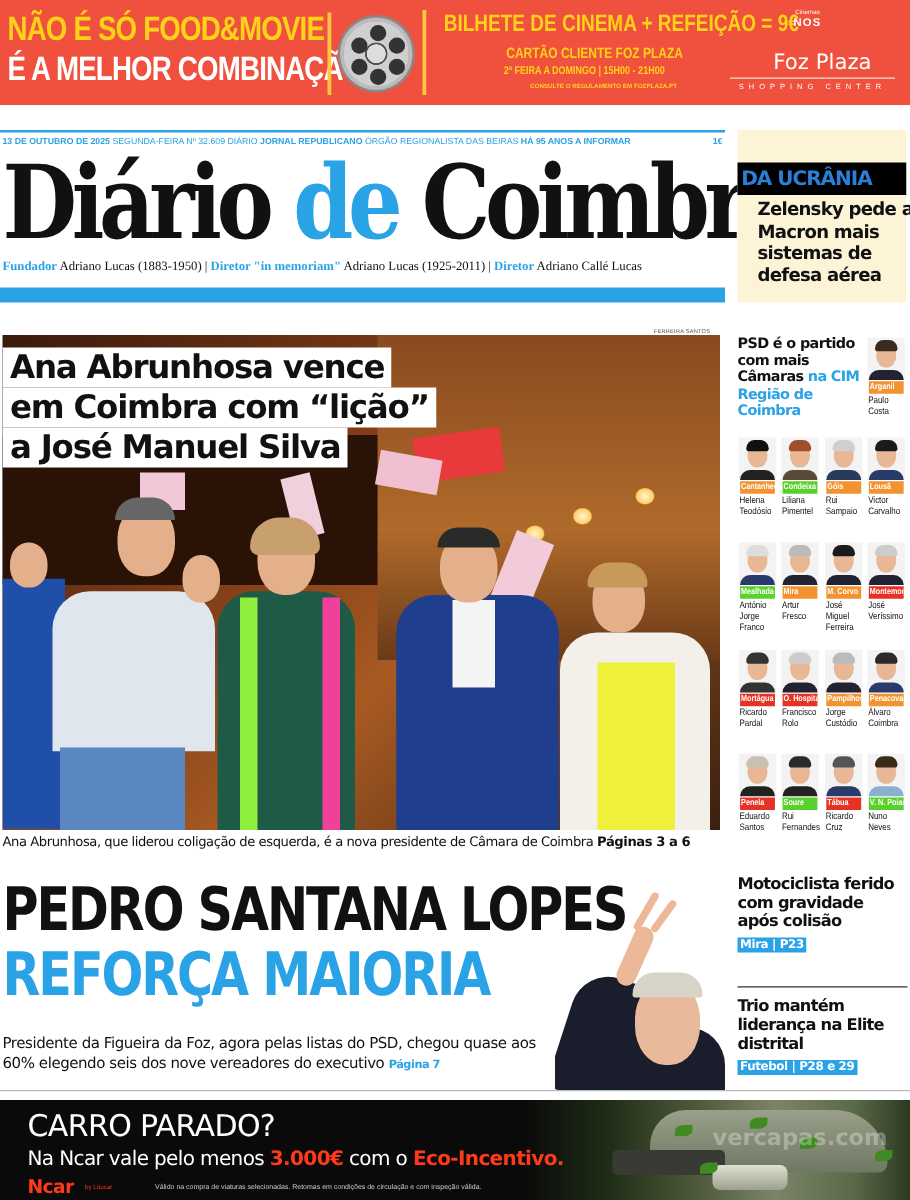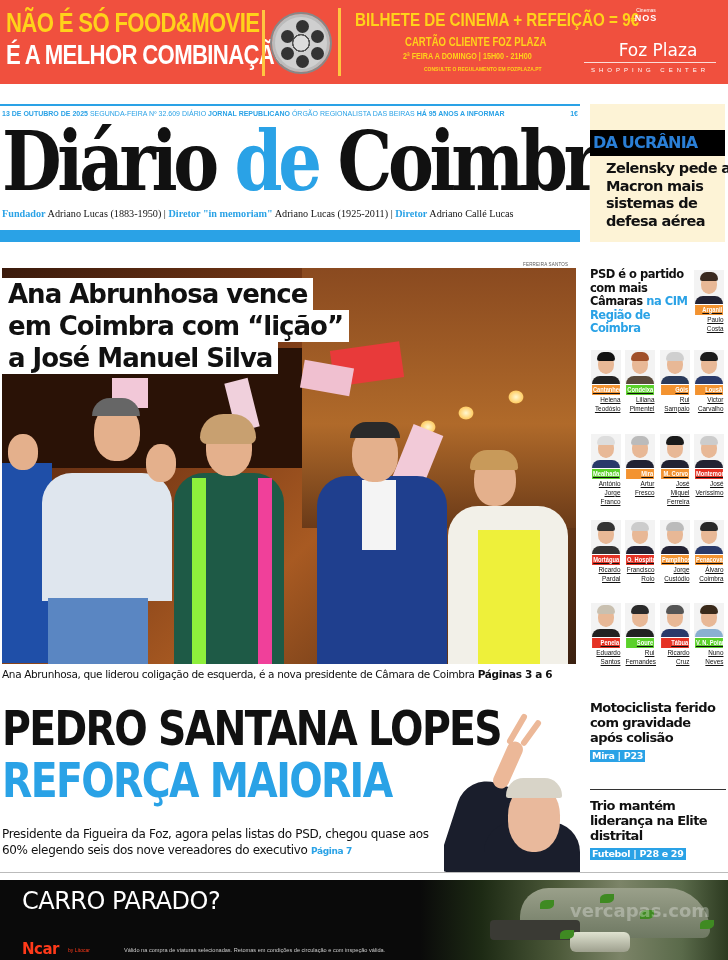--- a/index.html
+++ b/index.html
@@ -52,21 +52,21 @@
   .flag{position:absolute;}
   .pers{position:absolute;}
   .head{position:absolute;border-radius:48% 48% 45% 45%;background:#e4b08c;}
   .hl-box{position:absolute;background:#fff;color:#111;font:bold 26px/32px "DejaVu Sans",sans-serif;letter-spacing:-1px;padding:0 6px;white-space:nowrap;}
   .caption{position:absolute;left:2px;top:668px;width:576px;font:10.5px/13px "DejaVu Sans",sans-serif;letter-spacing:-.35px;white-space:nowrap;color:#111;}
   .caption b{font-weight:bold;}
 
   
   .psd-title{position:absolute;left:590px;top:268px;width:100px;font:bold 11.5px/13.5px "DejaVu Sans",sans-serif;letter-spacing:-.5px;color:#111;}
   .psd-title .blue{color:#2aa2e6;}
-  .cand{position:absolute;width:34px;text-align:right;text-decoration:underline;}
+  .cand{position:absolute;width:34px;text-align:left;}
   .cand .ph{width:30px;height:34px;margin:0 auto;position:relative;overflow:hidden;background:#f3f3f3;}
   .cand .ph .face{position:absolute;left:7px;top:5px;width:16px;height:19px;border-radius:48%;background:#e8b896;}
   .cand .ph .hair{position:absolute;left:6px;top:2px;width:18px;height:9px;border-radius:9px 9px 3px 3px;}
   .cand .ph .suit{position:absolute;left:1px;top:26px;width:28px;height:10px;border-radius:8px 8px 0 0;}
   .cand .tag{display:block;margin:1px auto 0;height:10px;font:bold 7px/10px "Liberation Sans",sans-serif;color:#fff;white-space:nowrap;overflow:hidden;transform:scaleX(.82);padding:0 1px;}
   .cand .nm{font:7.5px/9px "Liberation Sans",sans-serif;color:#111;transform:scaleX(.85);white-space:nowrap;}
 
   
   .santana1{position:absolute;left:2px;top:702px;font:bold 48px/52px "DejaVu Sans",sans-serif;letter-spacing:-2px;transform:scaleX(.82);transform-origin:left;white-space:nowrap;color:#111;}
   .santana2{position:absolute;left:2px;top:754px;font:bold 48px/52px "DejaVu Sans",sans-serif;letter-spacing:-2px;transform:scaleX(.82);transform-origin:left;white-space:nowrap;color:#2aa2e6;}
@@ -395,16 +395,19 @@
   <div class="hood"></div>
   <div class="grill"></div>
   <div class="light"></div>
   <div class="leaf" style="left:540px;top:20px"></div>
   <div class="leaf" style="left:600px;top:14px"></div>
   <div class="leaf" style="left:640px;top:30px"></div>
   <div class="leaf" style="left:700px;top:40px"></div>
   <div class="leaf" style="left:560px;top:50px"></div>
   <div class="watermark">vercapas.com</div>
   <div class="t1">CARRO PARADO?</div>
+  <div class="t2">
+    <span>Na Ncar vale pelo menos </span><span class="o">3.000€</span><span> com o </span><span class="o">Eco-Incentivo.</span>
+  </div>
   <div class="brand">Ncar</div>
   <div class="by">by Lítocar</div>
   <div class="fine">Válido na compra de viaturas selecionadas. Retomas em condições de circulação e com inspeção válida.</div>
 </div>
 
 </body></html>

